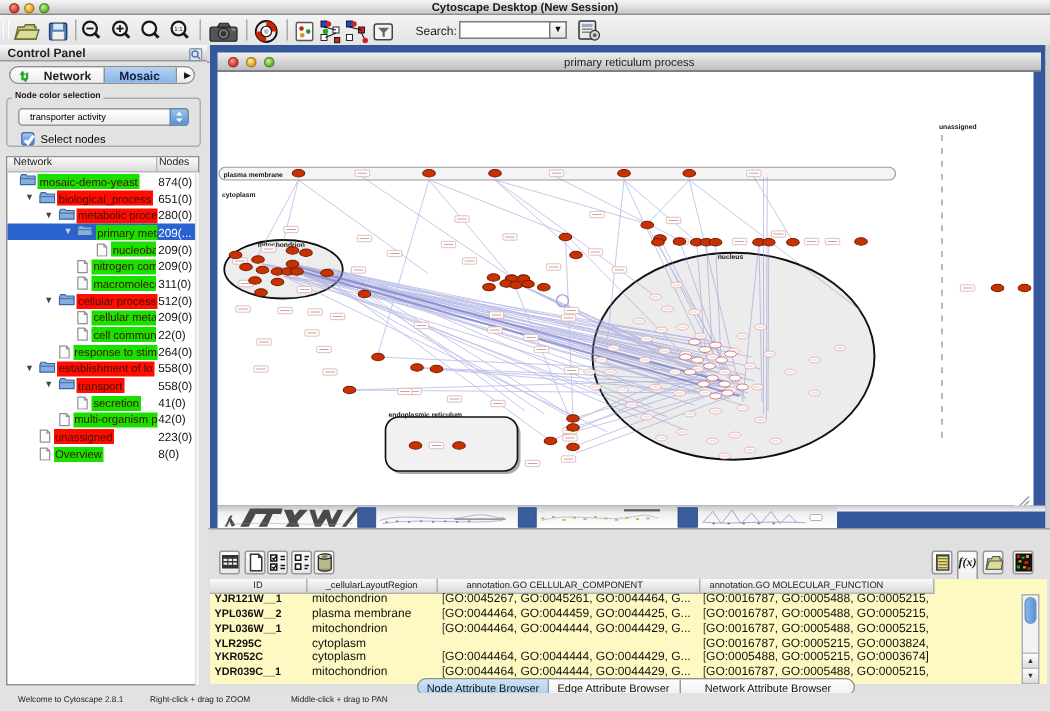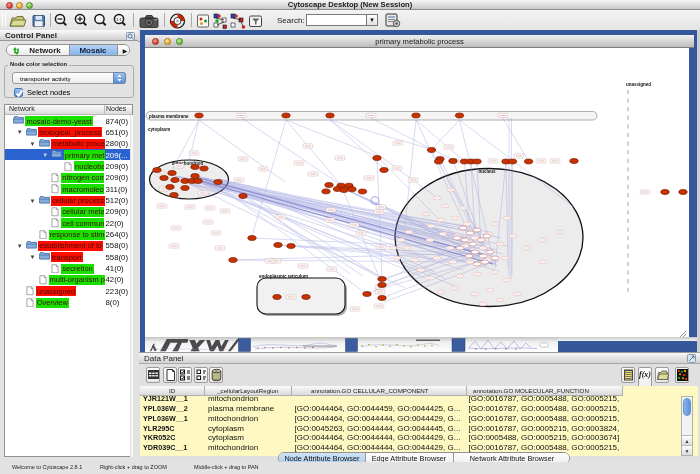--- a/index.html
+++ b/index.html
@@ -253,21 +253,21 @@
       <div class="abs" style="left:30.7px;top:193.1px;max-width:69px;overflow:hidden;white-space:nowrap;background:#1ae000;font-size:7.5px;color:#401000;padding:0.5px 1px;">Overview</div>
       <div class="abs" style="left:100.5px;top:193.6px;font-size:7.8px;color:#111;">8(0)</div>
 <div class="abs" style="left:125px;top:10px;width:3px;height:342px;background:#f7f7f7;border-left:1px solid #e2e2e2;"></div>
 </div>
 </div>
 <div class="abs" style="left:140px;top:30px;width:557px;height:322px;background:#35579c;">
 <div class="abs" style="left:5px;top:5px;width:549px;height:13px;background:linear-gradient(#f0f0f0,#bdbdbd);border-bottom:1px solid #7d7d7d;">
  <div class="tl" style="left:7px;top:3px;width:6.5px;height:6.5px;background:radial-gradient(circle at 35% 30%,#ff9a8a,#e0483a 60%,#b02c20);border:0.5px solid #a03328;"></div>
  <div class="tl" style="left:19px;top:3px;width:6.5px;height:6.5px;background:radial-gradient(circle at 35% 30%,#ffe9a8,#f0b030 60%,#c88a18);border:0.5px solid #ad7d20;"></div>
  <div class="tl" style="left:31px;top:3px;width:6.5px;height:6.5px;background:radial-gradient(circle at 35% 30%,#c8f0a0,#74c040 60%,#4e9426);border:0.5px solid #508c2a;"></div>
- <div class="abs" style="left:0;top:0;width:549px;text-align:center;font-size:7.6px;color:#1a1a1a;line-height:13px;">primary metabolic process</div>
+ <div class="abs" style="left:0;top:0;width:549px;text-align:center;font-size:7.6px;color:#1a1a1a;line-height:13px;">primary reticulum process</div>
 </div>
 <div class="abs" style="left:5px;top:18px;width:544px;height:289px;background:#fff;">
 <svg width="544" height="289" viewBox="0 0 544 289" style="position:absolute;left:0;top:0;">
 <defs>
 <g id="rn">
             <ellipse rx="4.2" ry="2.45" fill="#c83200" stroke="#7a1a00" stroke-width="0.7"></ellipse>
           </g>
 <g id="rs">
             <ellipse rx="3.4" ry="2.2" fill="#c63000" stroke="#771800" stroke-width="0.7"></ellipse>
           </g>
@@ -644,27 +644,20 @@
         <rect x="340" y="11.5" width="1.5" height="1"></rect>
         <rect x="350" y="11.5" width="1.5" height="1"></rect>
         <rect x="360" y="11.5" width="1.5" height="1"></rect>
         <rect x="370" y="11.5" width="1.5" height="1"></rect>
       </g>
  <rect x="395" y="6" width="8" height="4" rx="1" fill="#fff" stroke="#999" stroke-width="0.5"></rect>
 </svg>
 </div>
 
 <div class="abs" style="left:139px;top:352px;width:561px;height:112px;background:#e0e0e0;border-top:1px solid #9a9a9a;">
-<div class="abs" style="left:0;top:0;width:561px;height:11px;background:linear-gradient(#f7f7f7,#d2d2d2);border-bottom:1px solid #aaa;">
-<div class="abs" style="left:5px;top:1px;font-size:8px;color:#222;">Data Panel</div>
-<svg class="abs" style="right:4px;top:1px;" width="9" height="9" viewBox="0 0 9 9">
-        <rect x="0.5" y="0.5" width="8" height="8" rx="1" fill="#dde6f0" stroke="#8899aa" stroke-width="1"></rect>
-        <path d="M2 7 L7 2 M4.5 2 L7 2 L7 4.5" stroke="#5577aa" stroke-width="1" fill="none"></path>
-      </svg>
-</div>
 <div class="abs" style="left:7px;top:14px;width:14px;height:16px;background:linear-gradient(#fdfdfd,#e8e8e8);border:1px solid #9a9a9a;border-radius:2px;"><svg width="13" height="14" viewBox="0 0 13 14">
         <rect x="1" y="2" width="11" height="9" fill="#333"></rect>
         <rect x="2" y="4.5" width="2.5" height="1.5" fill="#eee"></rect>
         <rect x="5.2" y="4.5" width="2.5" height="1.5" fill="#eee"></rect>
         <rect x="8.4" y="4.5" width="2.5" height="1.5" fill="#eee"></rect>
         <rect x="2" y="7" width="2.5" height="1.5" fill="#eee"></rect>
         <rect x="5.2" y="7" width="2.5" height="1.5" fill="#eee"></rect>
         <rect x="8.4" y="7" width="2.5" height="1.5" fill="#eee"></rect>
       </svg></div>
 <div class="abs" style="left:24px;top:14px;width:14px;height:16px;background:linear-gradient(#fdfdfd,#e8e8e8);border:1px solid #9a9a9a;border-radius:2px;"><svg width="13" height="14" viewBox="0 0 13 14">
@@ -726,32 +719,32 @@
 <div class="abs" style="left:151.5px;top:0;width:175.5px;height:9.5px;border-right:1px solid #b0b0b0;overflow:hidden;">
         <div style="text-align:center;font-size:6.2px;color:#222;line-height:9.5px;white-space:nowrap;"></div>
       </div>
 <div class="abs" style="left:327px;top:0;width:156px;height:9.5px;border-right:1px solid #b0b0b0;overflow:hidden;">
         <div style="text-align:center;font-size:6.2px;color:#222;line-height:9.5px;white-space:nowrap;"></div>
       </div>
 <div class="abs" style="left:171px;top:0;font-size:6.2px;color:#222;line-height:9.5px;white-space:nowrap;">annotation.GO CELLULAR_COMPONENT</div>
 <div class="abs" style="left:333px;top:0;font-size:6.2px;color:#222;line-height:9.5px;white-space:nowrap;">annotation.GO MOLECULAR_FUNCTION</div>
 <div class="abs" style="left:3px;top:8.2px;font-size:7.2px;font-weight:bold;color:#111;white-space:nowrap;">YJR121W__1</div>
 <div class="abs" style="left:68px;top:8.2px;font-size:8px;color:#111;white-space:nowrap;">mitochondrion</div>
+<div class="abs" style="left:154.5px;top:8.2px;width:169px;overflow:hidden;font-size:8px;color:#111;white-space:nowrap;">[GO:0045267, GO:0045261, GO:0044464, G...</div>
 <div class="abs" style="left:328.5px;top:8.2px;width:152px;overflow:hidden;font-size:8px;color:#111;white-space:nowrap;">[GO:0016787, GO:0005488, GO:0005215, G...</div>
 <div class="abs" style="left:3px;top:18.0px;font-size:7.2px;font-weight:bold;color:#111;white-space:nowrap;">YPL036W__2</div>
 <div class="abs" style="left:68px;top:18.0px;font-size:8px;color:#111;white-space:nowrap;">plasma membrane</div>
 <div class="abs" style="left:154.5px;top:18.0px;width:169px;overflow:hidden;font-size:8px;color:#111;white-space:nowrap;">[GO:0044464, GO:0044459, GO:0044425, G...</div>
 <div class="abs" style="left:328.5px;top:18.0px;width:152px;overflow:hidden;font-size:8px;color:#111;white-space:nowrap;">[GO:0016787, GO:0005488, GO:0005215, G...</div>
 <div class="abs" style="left:3px;top:27.8px;font-size:7.2px;font-weight:bold;color:#111;white-space:nowrap;">YPL036W__1</div>
 <div class="abs" style="left:68px;top:27.8px;font-size:8px;color:#111;white-space:nowrap;">mitochondrion</div>
 <div class="abs" style="left:154.5px;top:27.8px;width:169px;overflow:hidden;font-size:8px;color:#111;white-space:nowrap;">[GO:0044464, GO:0044444, GO:0044429, G...</div>
 <div class="abs" style="left:328.5px;top:27.8px;width:152px;overflow:hidden;font-size:8px;color:#111;white-space:nowrap;">[GO:0016787, GO:0005488, GO:0005215, G...</div>
 <div class="abs" style="left:3px;top:37.6px;font-size:7.2px;font-weight:bold;color:#111;white-space:nowrap;">YLR295C</div>
 <div class="abs" style="left:68px;top:37.6px;font-size:8px;color:#111;white-space:nowrap;">cytoplasm</div>
-<div class="abs" style="left:154.5px;top:37.6px;width:169px;overflow:hidden;font-size:8px;color:#111;white-space:nowrap;">[GO:0045263, GO:0044444, GO:0044445, G...</div>
 <div class="abs" style="left:328.5px;top:37.6px;width:152px;overflow:hidden;font-size:8px;color:#111;white-space:nowrap;">[GO:0016787, GO:0005215, GO:0003824, G...</div>
 <div class="abs" style="left:3px;top:47.4px;font-size:7.2px;font-weight:bold;color:#111;white-space:nowrap;">YKR052C</div>
 <div class="abs" style="left:68px;top:47.4px;font-size:8px;color:#111;white-space:nowrap;">cytoplasm</div>
 <div class="abs" style="left:154.5px;top:47.4px;width:169px;overflow:hidden;font-size:8px;color:#111;white-space:nowrap;">[GO:0044464, GO:0044444, GO:0044429, G...</div>
 <div class="abs" style="left:328.5px;top:47.4px;width:152px;overflow:hidden;font-size:8px;color:#111;white-space:nowrap;">[GO:0005488, GO:0005215, GO:0003674]</div>
 <div class="abs" style="left:3px;top:57.2px;font-size:7.2px;font-weight:bold;color:#111;white-space:nowrap;">YDR039C__1</div>
 <div class="abs" style="left:68px;top:57.2px;font-size:8px;color:#111;white-space:nowrap;">mitochondrion</div>
 <div class="abs" style="left:154.5px;top:57.2px;width:169px;overflow:hidden;font-size:8px;color:#111;white-space:nowrap;">[GO:0044464, GO:0044444, GO:0044429, G...</div>
 <div class="abs" style="left:328.5px;top:57.2px;width:152px;overflow:hidden;font-size:8px;color:#111;white-space:nowrap;">[GO:0016787, GO:0005488, GO:0005215, G...</div>
 <div class="abs" style="left:541px;top:10px;width:12px;height:60px;background:#f2f2f2;border:1px solid #b0b0b0;">

